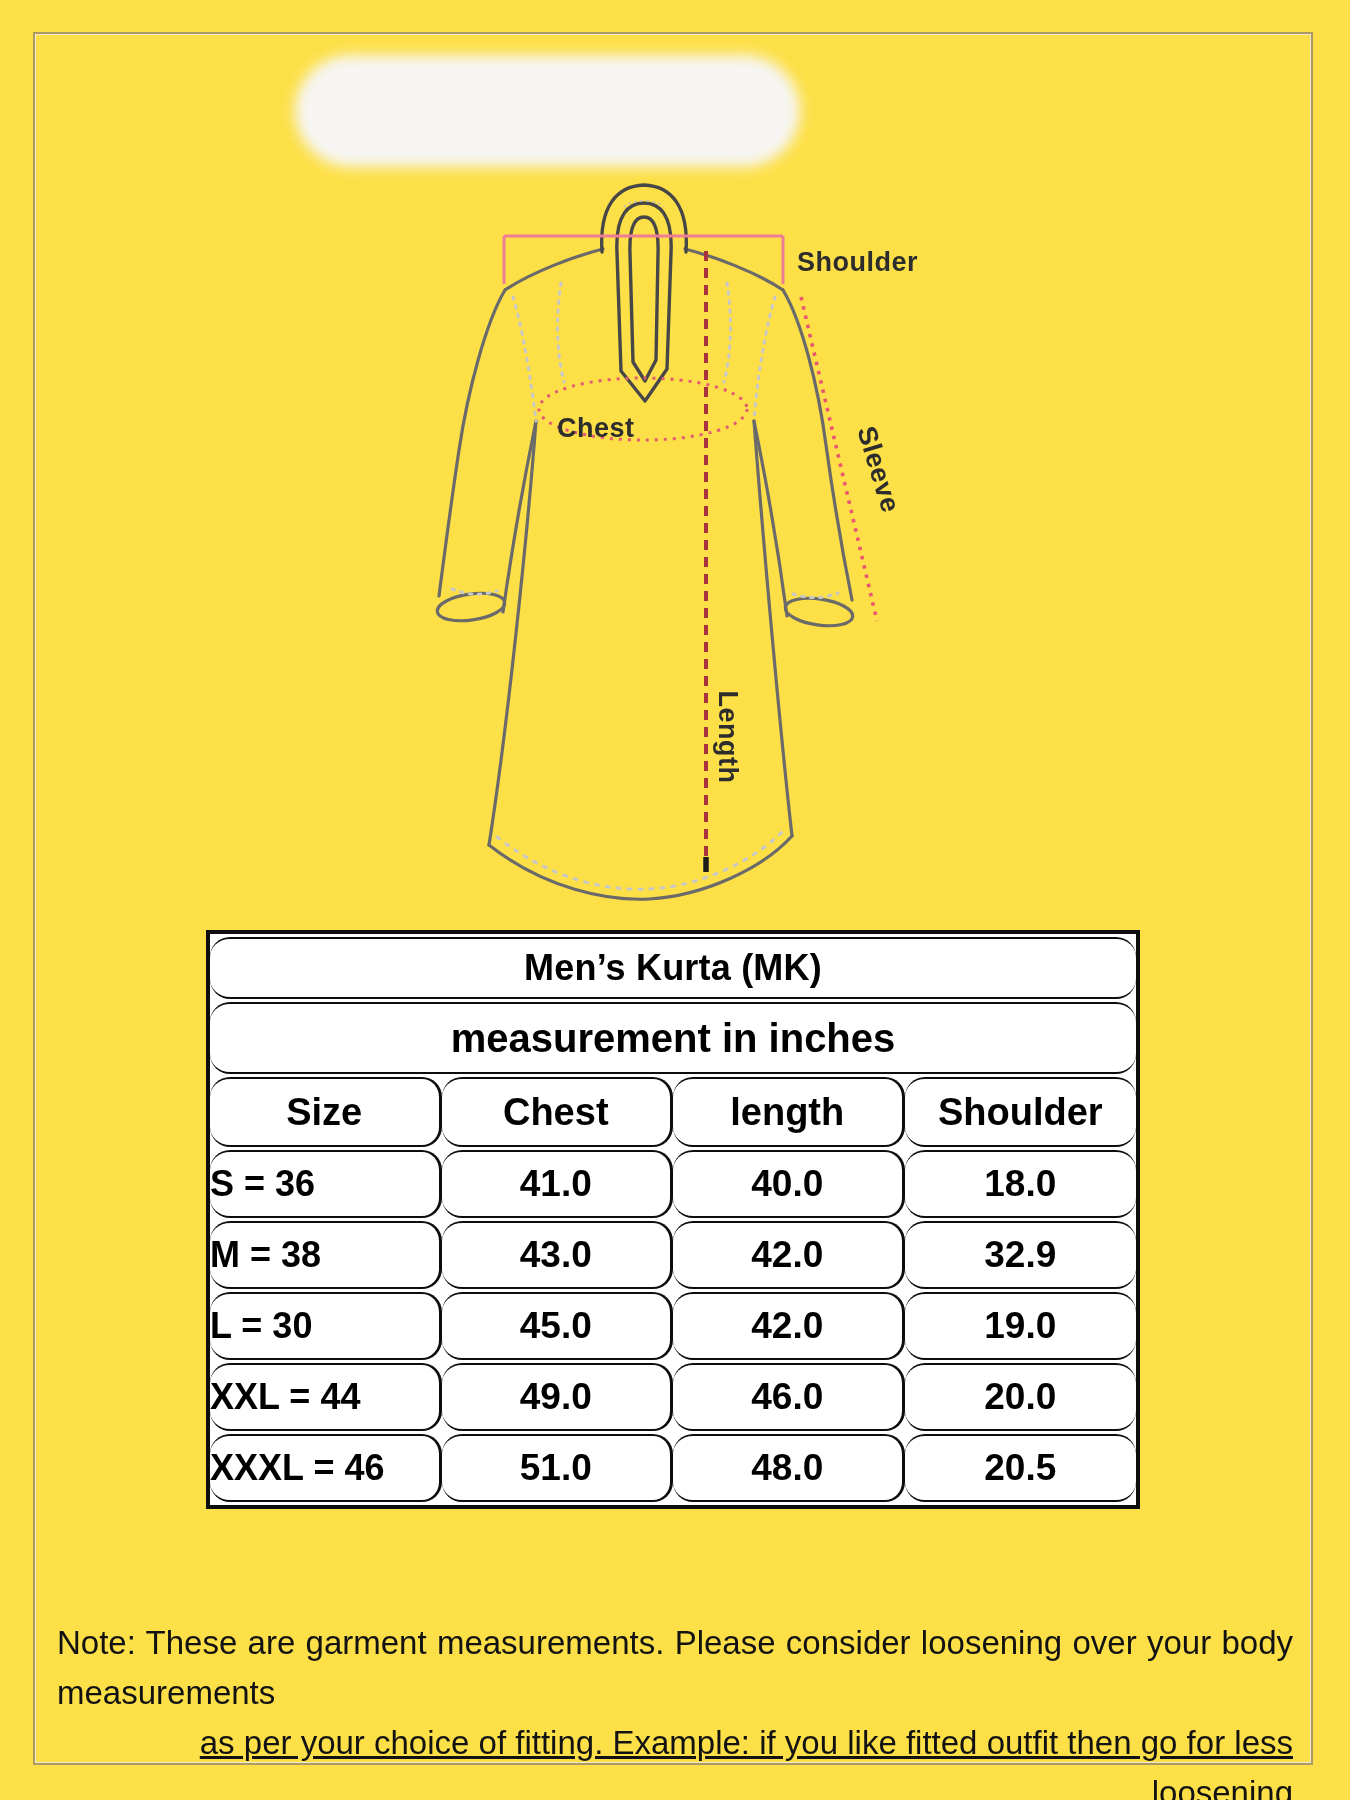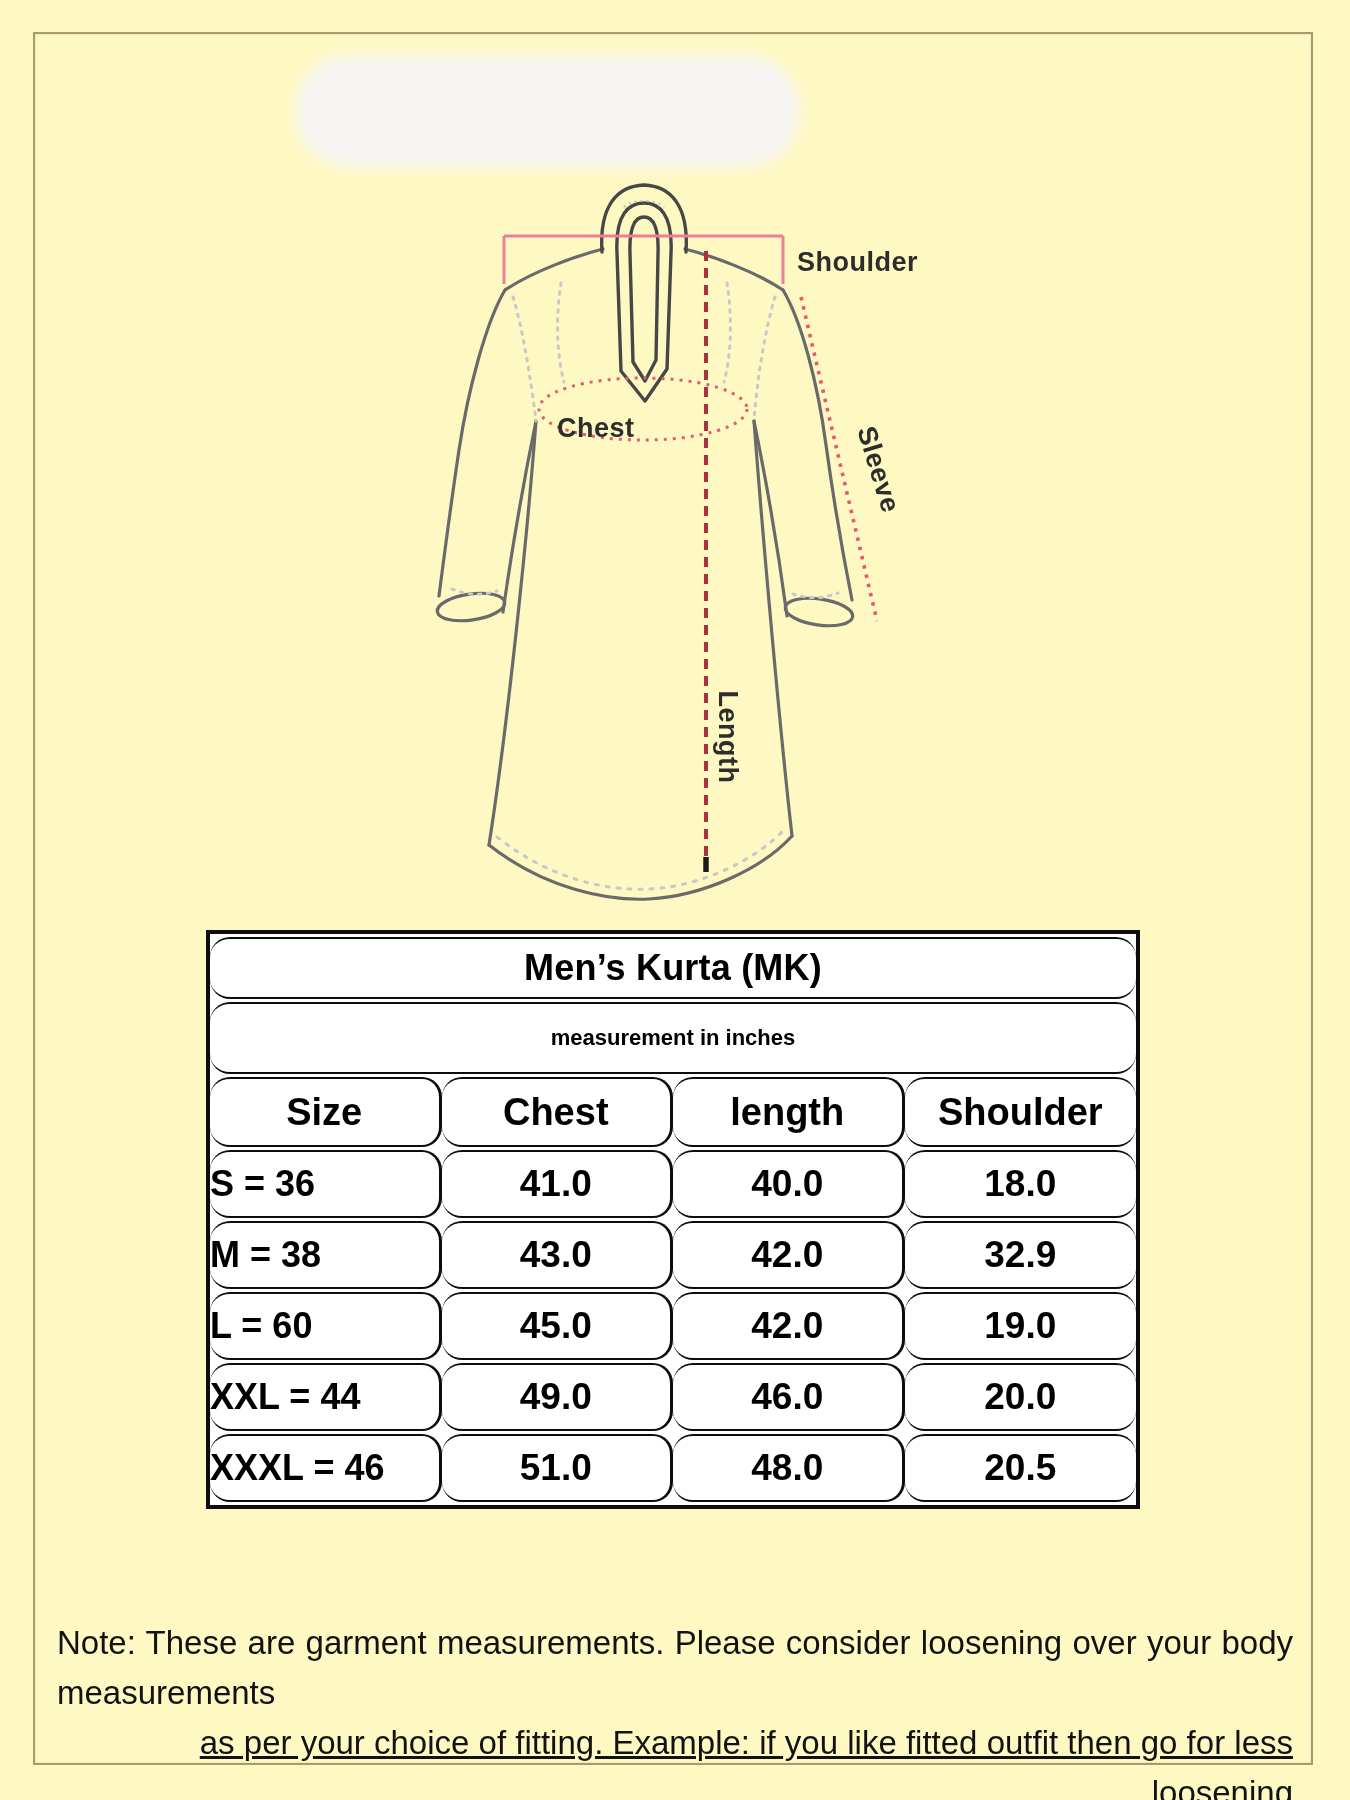--- a/index.html
+++ b/index.html
@@ -1,19 +1,19 @@
 <!DOCTYPE html>
 <html><head>
 <meta charset="utf-8">
 <style>
   html,body{margin:0;padding:0;background:#fff;}
   .page{
     position:relative;
     width:1350px;height:1800px;
-    background:#fef9c3;
+    background:#fde047;
     font-family:"Liberation Sans", sans-serif;
     overflow:hidden;
   }
   .gold-frame{
     position:absolute;
     left:33px;top:32px;width:1276px;height:1729px;
     border:2.5px solid #ac9a60;
     box-shadow:inset 0 0 0 1px #efe9d2;
     pointer-events:none;
   }
@@ -51,21 +51,21 @@
     font-weight:bold;
     overflow:hidden;
     white-space:nowrap;
     border-radius:20px;
   }
   table.size-table .vline{border-right:3.5px solid #0d0d0d;}
   td.title-cell{
     height:58px;text-align:center;font-size:36px;letter-spacing:0.2px;
   }
   td.subtitle-cell{
-    height:68px;text-align:center;font-size:22px;
+    height:68px;text-align:center;font-size:40px;
   }
   th.col-head{
     height:66px;text-align:center;font-size:38px;
   }
   td.data-cell{
     height:64px;text-align:center;font-size:37px;
   }
   td.size-cell{
     text-align:left;padding-left:9px;font-size:36px;
   }
@@ -164,21 +164,21 @@
         <td class="data-cell vline">40.0</td>
         <td class="data-cell">18.0</td>
       </tr>
       <tr>
         <td class="data-cell size-cell vline">M = 38</td>
         <td class="data-cell vline">43.0</td>
         <td class="data-cell vline">42.0</td>
         <td class="data-cell">32.9</td>
       </tr>
       <tr>
-        <td class="data-cell size-cell vline">L = 60</td>
+        <td class="data-cell size-cell vline">L = 30</td>
         <td class="data-cell vline">45.0</td>
         <td class="data-cell vline">42.0</td>
         <td class="data-cell">19.0</td>
       </tr>
       <tr>
         <td class="data-cell size-cell vline">XXL = 44</td>
         <td class="data-cell vline">49.0</td>
         <td class="data-cell vline">46.0</td>
         <td class="data-cell">20.0</td>
       </tr>

